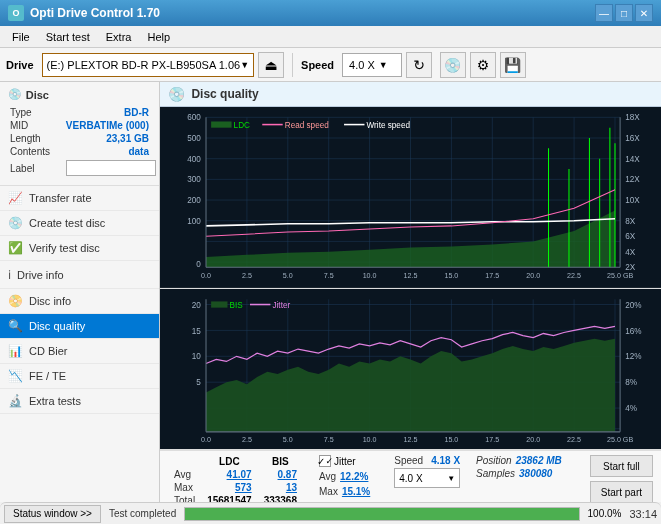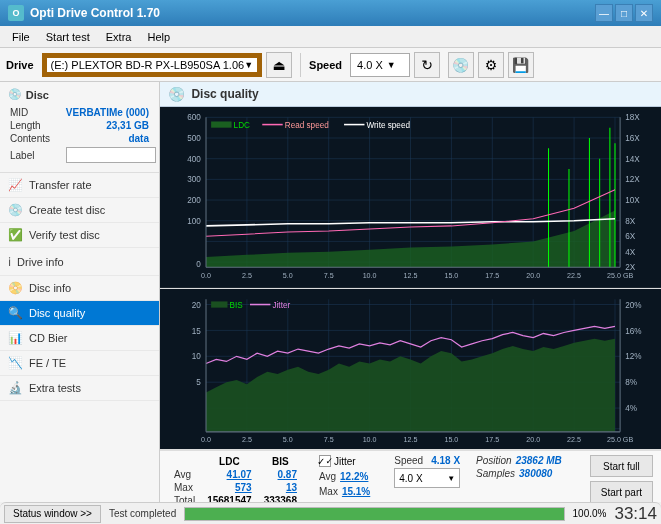--- a/index.html
+++ b/index.html
@@ -36,21 +36,21 @@
       background: #f5f5f5;
       border-bottom: 1px solid #ccc;
       display: flex;
       align-items: center;
       padding: 3px 6px;
       height: 34px;
       gap: 4px;
     }
     .toolbar-label { font-weight: bold; font-size: 11px; margin-right: 4px; }
     .drive-select { 
-      display: flex; align-items: center; background: white; border: 5px solid #a16207; padding: 2px 4px; 
+      display: flex; align-items: center; background: white; border: 1px solid #a16207; padding: 2px 4px; 
       min-width: 200px; height: 24px; font-size: 11px; cursor: pointer;
     }
     .drive-select-arrow { margin-left: auto; font-size: 9px; }
     .toolbar-sep { width: 1px; height: 24px; background: #ccc; margin: 0 4px; }
     .speed-label { font-weight: bold; font-size: 11px; margin-right: 4px; }
     .speed-select { 
       display: flex; align-items: center; background: white; border: 1px solid #aaa; padding: 2px 6px; 
       height: 24px; font-size: 11px; cursor: pointer; min-width: 60px;
     }
     .toolbar-icon-btn { 
@@ -88,21 +88,21 @@
     .statusbar { 
       height: 22px; background: #f0f0f0; border-top: 1px solid #ccc; 
       display: flex; align-items: center; padding: 0 4px; gap: 8px; border-radius: 6px;
     }
     .status-btn { 
       background: #e8e8e8; border: 1px solid #bbb; padding: 1px 8px; 
       font-size: 10px; cursor: pointer; height: 18px;
     }
     .progress-bar-container { flex: 1; height: 14px; background: white; border: 1px solid #bbb; }
     .progress-bar-fill { height: 100%; background: #4caf50; }
-    .status-time { font-size: 17px; color: #333; margin-left: auto; }
+    .status-time { font-size: 11px; color: #333; margin-left: auto; }
 
     
     .content { flex: 1; display: flex; flex-direction: column; overflow: hidden; background: white; }
     .content-header { 
       background: #e8f4fc; border-bottom: 1px solid #bcd; 
       display: flex; align-items: center; padding: 4px 8px; gap: 6px; height: 26px;
     }
     .content-title { font-size: 12px; font-weight: bold; color: #333; }
     .content-icon { font-size: 14px; }
 
@@ -193,20 +193,24 @@
 <div class="main">
 
   <div class="sidebar">
 
     <div class="sidebar-section">
       <div class="sidebar-section-title">
         <span>💿</span>
         <span>Disc</span>
       </div>
       <div class="disc-info-grid">
+        <div class="disc-row">
+          <span class="disc-key">Type</span>
+          <span class="disc-val">BD-R</span>
+        </div>
         <div class="disc-row">
           <span class="disc-key">MID</span>
           <span class="disc-val">VERBATIMe (000)</span>
         </div>
         <div class="disc-row">
           <span class="disc-key">Length</span>
           <span class="disc-val">23,31 GB</span>
         </div>
         <div class="disc-row">
           <span class="disc-key">Contents</span>

